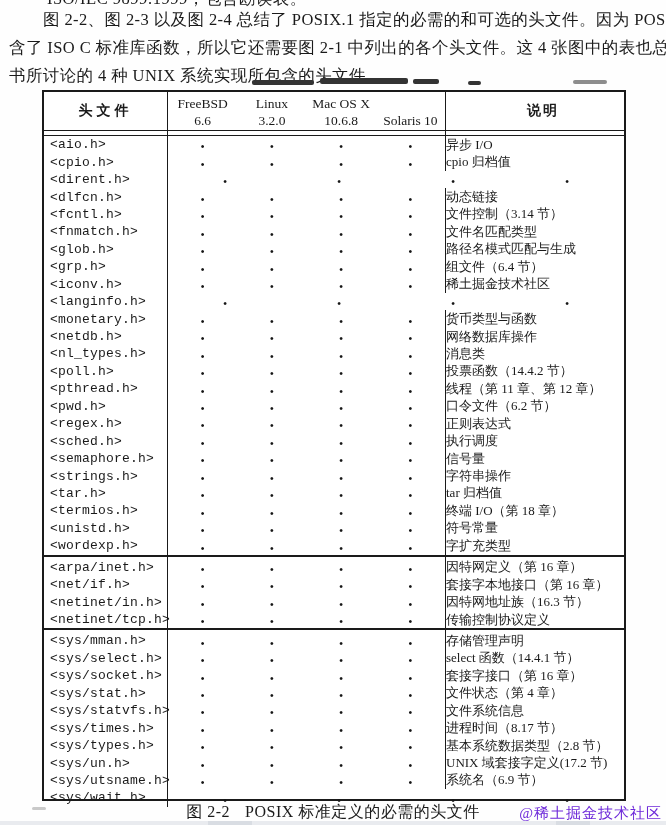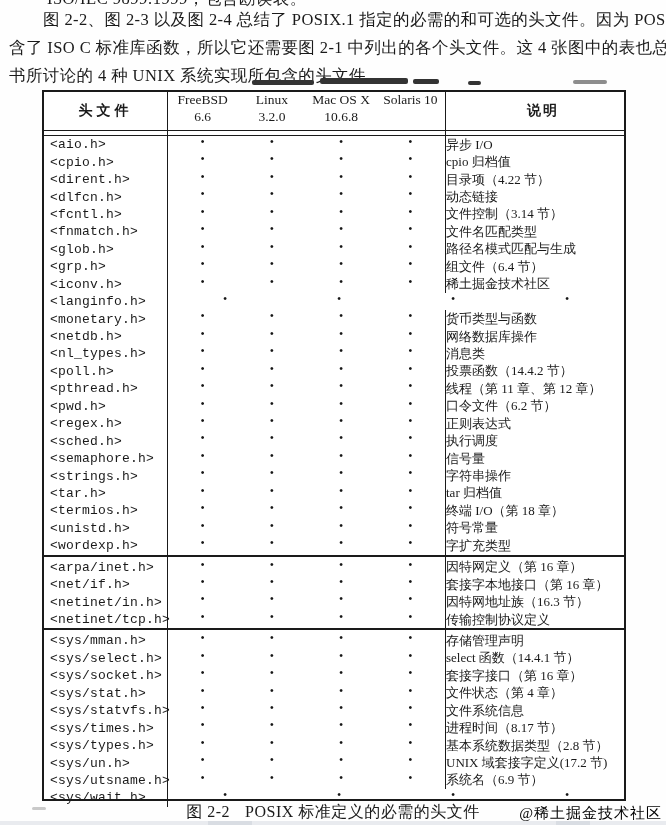--- a/index.html
+++ b/index.html
@@ -20,21 +20,21 @@
   
   .smudge{position:absolute; background:#333; border-radius:2px;}
   
   .tbl{
     position:absolute; left:42px; top:90px; width:584px; height:711px;
     border:2px solid #1a1a1a; box-sizing:border-box; background:#fff;
   }
   .trow{display:flex; align-items:stretch;}
   .c-file{width:124px; border-right:1.3px solid #1a1a1a; box-sizing:border-box;
           display:flex; align-items:center; padding-left:6px;}
-  .c-dots{flex:1; display:flex; align-items:flex-start;}
+  .c-dots{flex:1; display:flex; align-items:flex-end;}
   .c-dots .dotcell{flex:1; text-align:center; font-size:12px; line-height:1; color:#161616;}
   .c-desc{width:179px; border-left:1.3px solid #1a1a1a; box-sizing:border-box;
           display:flex; align-items:center; }
   
   .thead{height:38px;}
   .thead .c-file{justify-content:center; padding-left:0; font-size:14px; font-weight:600; letter-spacing:4px;}
   .thead .c-desc{justify-content:center; padding-left:16px; font-size:14px; font-weight:600; letter-spacing:2px;}
   .os-cell{flex:1; text-align:center; font-size:13.5px; line-height:1.25;
            display:flex; flex-direction:column; justify-content:center;}
   .rule-row{height:4px; border-top:1.5px solid #1a1a1a; border-bottom:1.5px solid #1a1a1a;}
@@ -124,21 +124,20 @@
           <div class="c-desc">cpio 归档值</div>
         </div>
         <div class="trow brow">
           <div class="c-file">&lt;dirent.h&gt;</div>
           <div class="c-dots">
             <span class="dotcell">•</span>
             <span class="dotcell">•</span>
             <span class="dotcell">•</span>
             <span class="dotcell">•</span>
           </div>
-          <div class="c-desc">目录项（4.22 节）</div>
         </div>
         <div class="trow brow">
           <div class="c-file">&lt;dlfcn.h&gt;</div>
           <div class="c-dots">
             <span class="dotcell">•</span>
             <span class="dotcell">•</span>
             <span class="dotcell">•</span>
             <span class="dotcell">•</span>
           </div>
           <div class="c-desc">动态链接</div>
@@ -491,19 +490,19 @@
             <span class="dotcell">•</span>
           </div>
         </div>
       </div>
   </div>
 
   <div class="caption">
     <span class="cap-no">图 2-2</span><span>POSIX 标准定义的必需的头文件</span>
   </div>
 
-  <div class="watermark" style="color: #000000;">@稀土掘金技术社区</div>
+  <div class="watermark" style="color: #6d28d9;">@稀土掘金技术社区</div>
 
   <div class="bottom-strip"></div>
   <div class="strip-mark" style="left:208px;width:44px;"></div>
   <div class="strip-mark" style="left:556px;width:34px;"></div>
 
 </div>
 
 </body></html>

